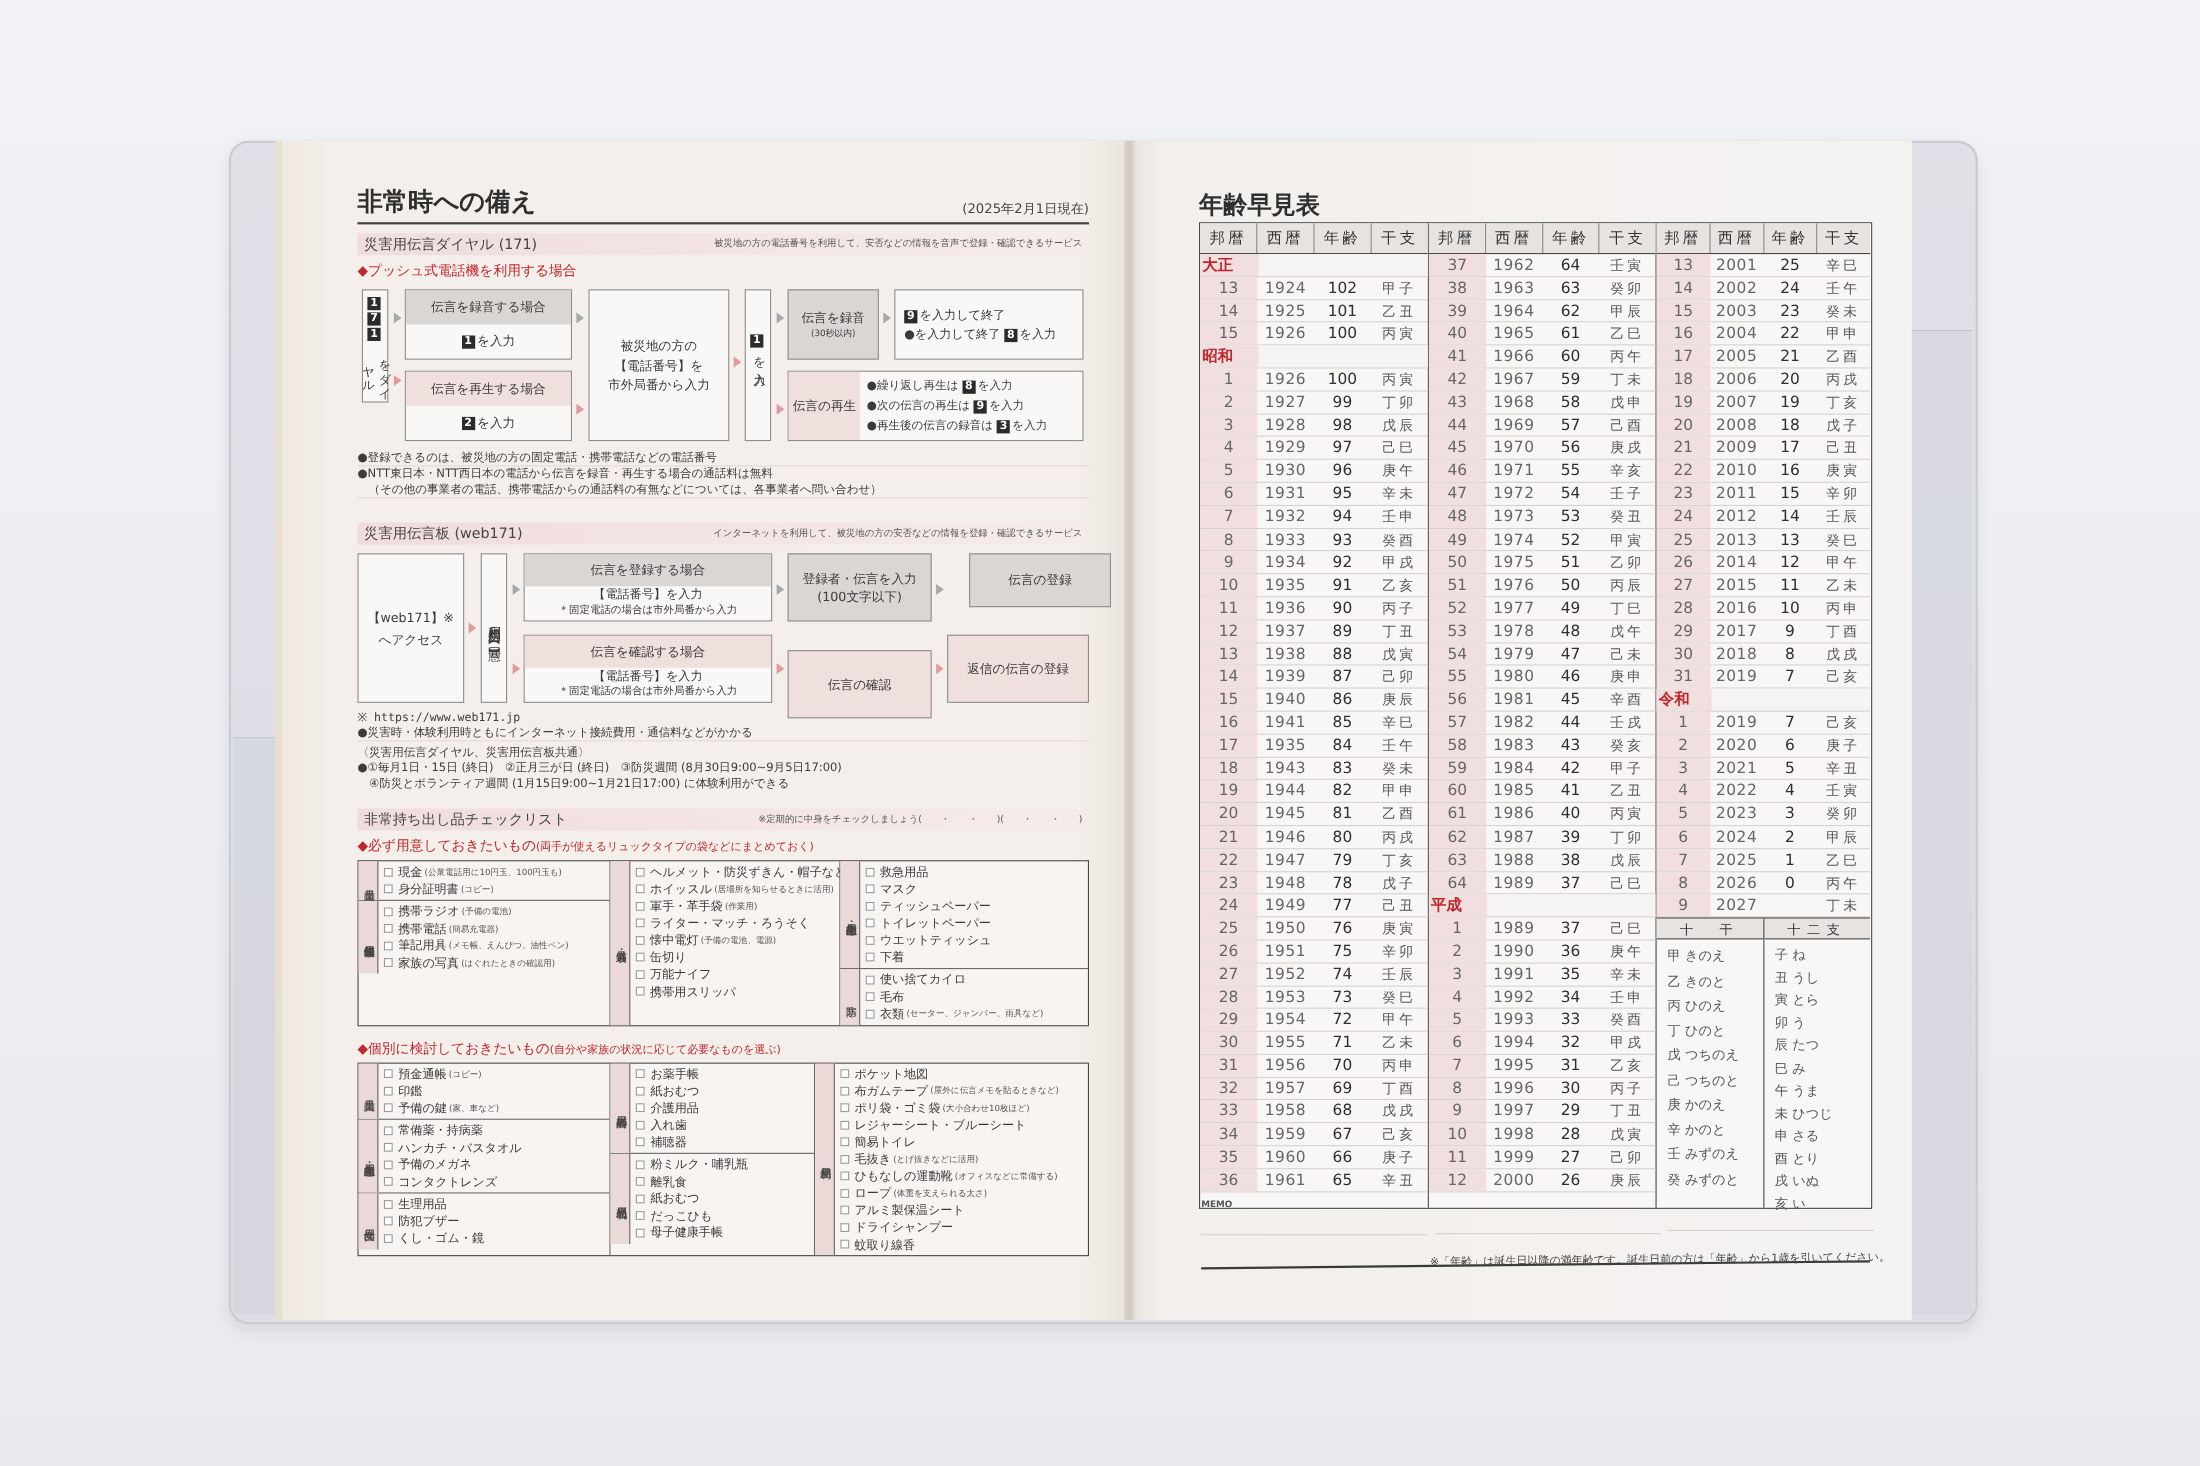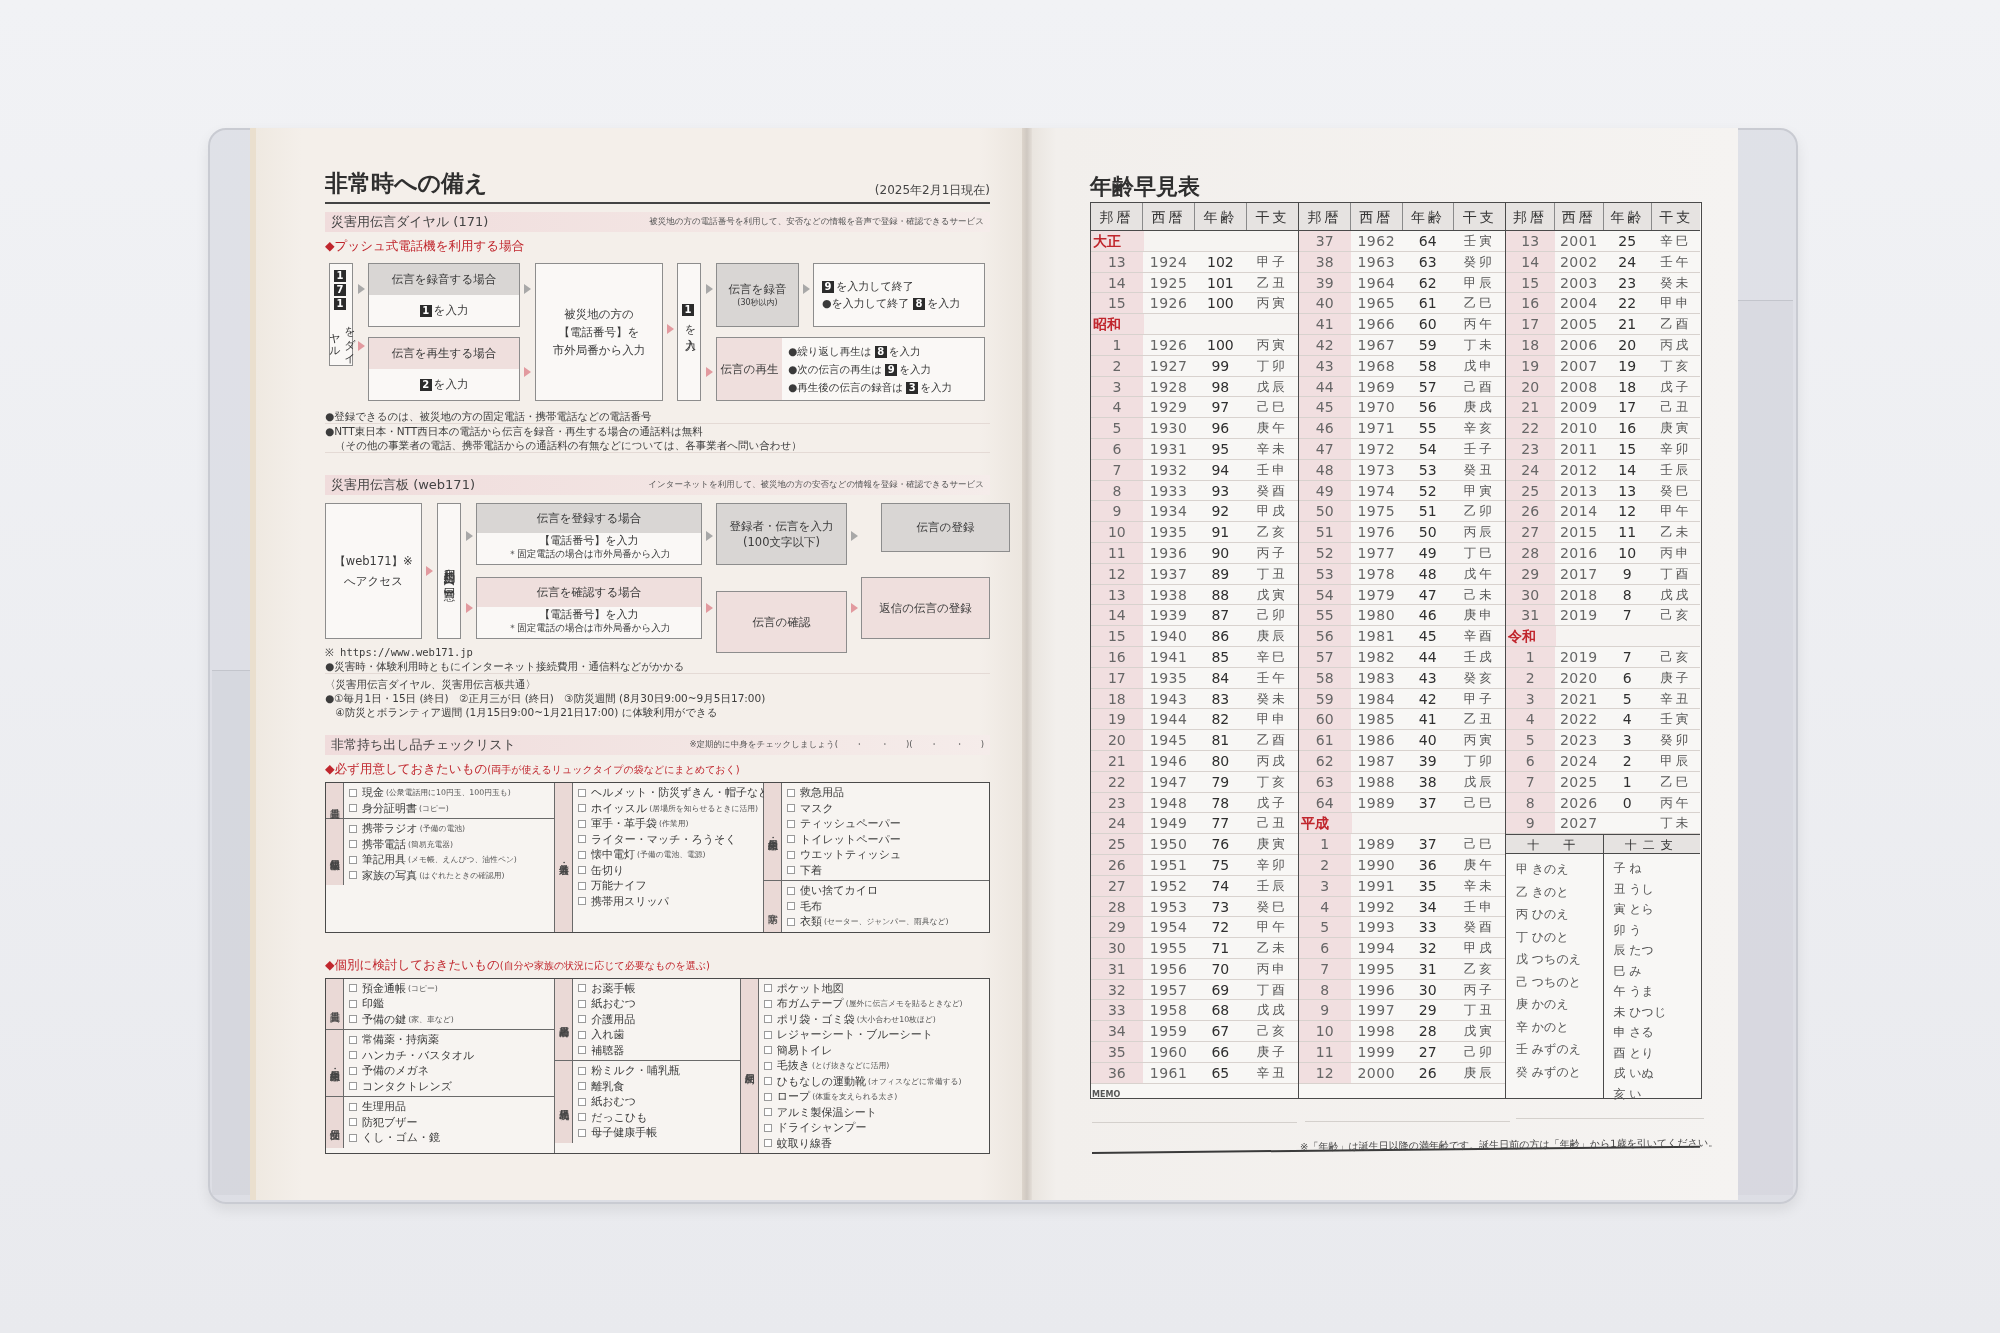--- a/index.html
+++ b/index.html
@@ -348,21 +348,21 @@
             <div class="ck-item">
               <span class="cb"></span>
               <span>衣類</span>
               <small>(セーター、ジャンパー、雨具など)</small>
             </div>
           </div>
         </div>
       </div>
     </div>
 
-  <div class="redh" style="margin-top:24px"><span>◆個別に検討しておきたいもの</span><small>(自分や家族の状況に応じて必要なものを選ぶ)</small></div>
+  <div class="redh" style="margin-top:12px"><span>◆個別に検討しておきたいもの</span><small>(自分や家族の状況に応じて必要なものを選ぶ)</small></div>
   <div class="ck-table" id="opt-table">
       <div class="ck-col" style="width: 230px;">
         <div class="ck-grp">
           <div class="ck-lab">貴重品</div>
           <div class="ck-items">
             <div class="ck-item">
               <span class="cb"></span>
               <span>預金通帳</span>
               <small>(コピー)</small>
             </div>

